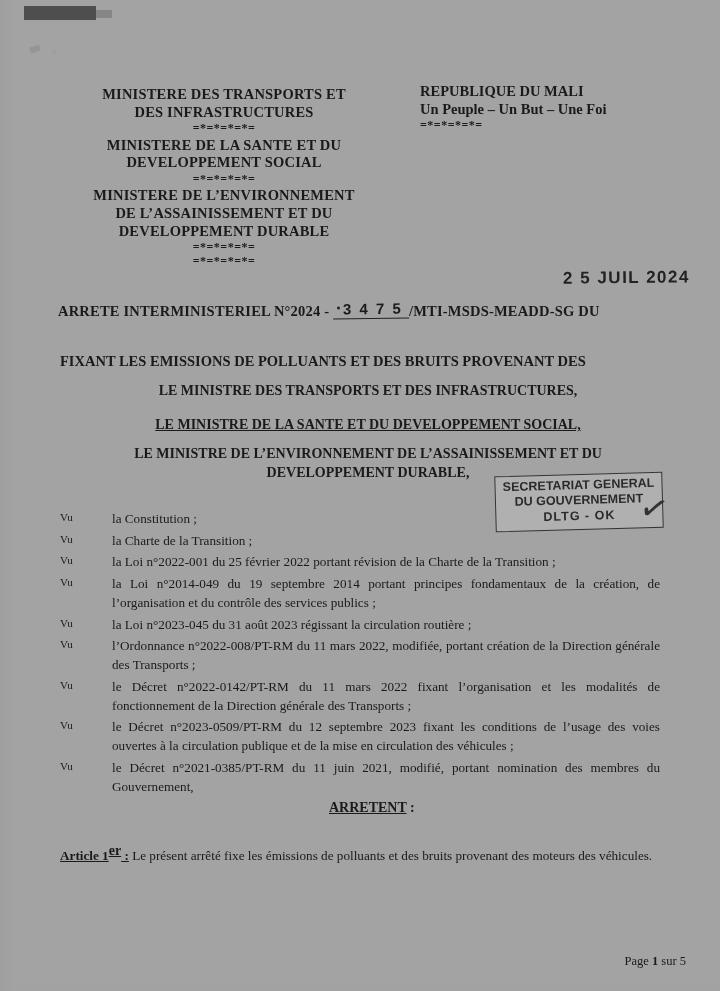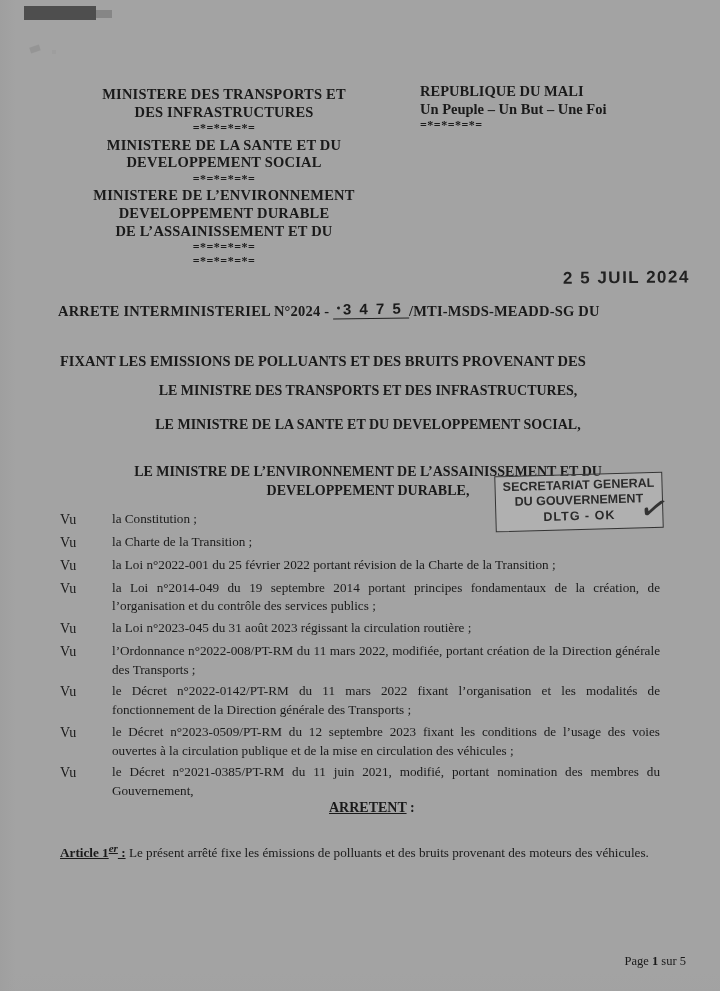--- a/index.html
+++ b/index.html
@@ -154,21 +154,21 @@
   .ministers {
     position: absolute;
     left: 48px; top: 382px;
     width: 640px;
     font-weight: bold;
     font-size: 14px;
     line-height: 1.3;
     text-align: center;
   }
   .ministers .m1 { margin-bottom: 16px; }
-  .ministers .m2 { margin-bottom: 29px; }
+  .ministers .m2 { margin-bottom: 11px; text-decoration: underline; }
   .ministers .m3 { }
 
   
   .stamp {
     position: absolute;
     left: 495px; top: 474px;
     width: 168px; height: 56px;
     border: 1.5px solid #333;
     transform: rotate(-1.6deg);
     font-family: "Liberation Sans", sans-serif;
@@ -199,21 +199,21 @@
     font-size: 13.2px;
     line-height: 1.42;
   }
   .vu-row {
     display: flex;
     margin-bottom: 3px;
   }
   .vu-label {
     width: 52px;
     flex: 0 0 52px;
-    font-size: 14px;
+    font-size: 11px;
   }
   .vu-text {
     flex: 1;
     text-align: justify;
   }
 
   .arretent {
     position: absolute;
     left: 329px; top: 800px;
     font-weight: bold;
@@ -226,21 +226,21 @@
     left: 60px; top: 840px;
     width: 600px;
     font-size: 13.2px;
     line-height: 1.5;
     text-align: justify;
   }
   .article .art-label {
     font-weight: bold;
     text-decoration: underline;
   }
-  .art-sup { vertical-align: super; font-size: 11px; font-style: italic; }
+  .art-sup { vertical-align: super; font-size: 14px; }
 
   .footer {
     position: absolute;
     right: 34px; bottom: 22px;
     font-size: 12.5px;
     font-family: "Liberation Serif", serif;
   }
   .footer b { font-weight: bold; }
 </style>
 </head>
@@ -257,22 +257,22 @@
 
   <div class="header">
     <div class="hdr-left">
       <div class="hdr-line">MINISTERE DES TRANSPORTS ET</div>
       <div class="hdr-line">DES INFRASTRUCTURES</div>
       <div class="sep">=*=*=*=*=</div>
       <div class="hdr-line">MINISTERE DE LA SANTE ET DU</div>
       <div class="hdr-line">DEVELOPPEMENT SOCIAL</div>
       <div class="sep">=*=*=*=*=</div>
       <div class="hdr-line">MINISTERE DE L’ENVIRONNEMENT</div>
+      <div class="hdr-line">DE L’ASSAINISSEMENT ET DU</div>
       <div class="hdr-line">DEVELOPPEMENT DURABLE</div>
-      <div class="hdr-line">DE L’ASSAINISSEMENT ET DU</div>
       <div class="sep">=*=*=*=*=</div>
       <div class="sep">=*=*=*=*=</div>
     </div>
 
     <div class="hdr-right">
       <div class="hdr-line">REPUBLIQUE DU MALI</div>
       <div class="hdr-line">Un Peuple – Un But – Une Foi</div>
       <div class="sep">=*=*=*=*=</div>
     </div>
   </div>

